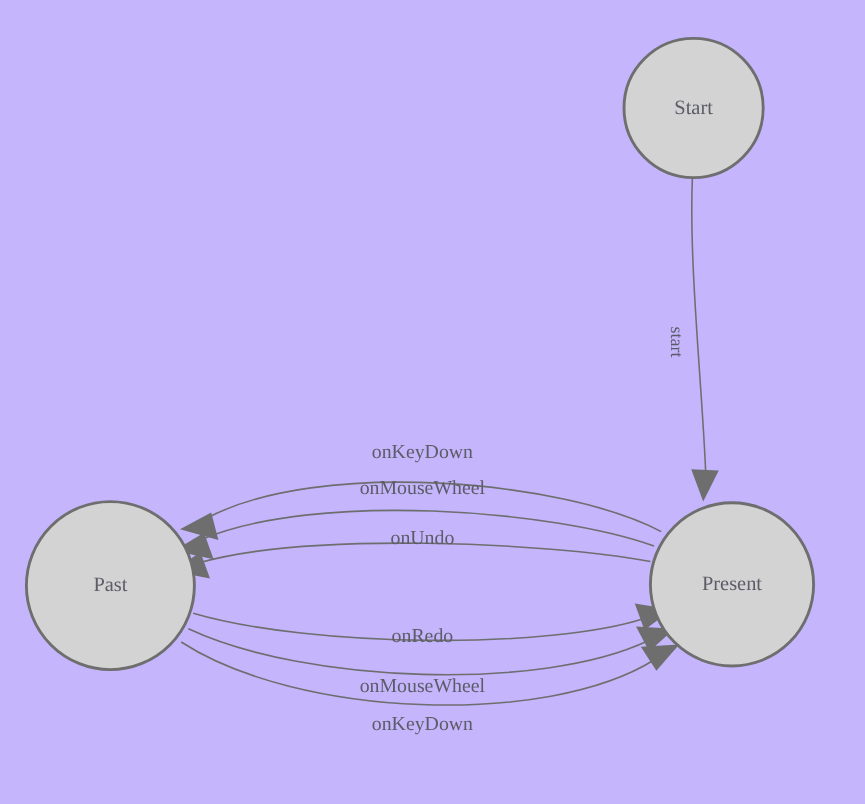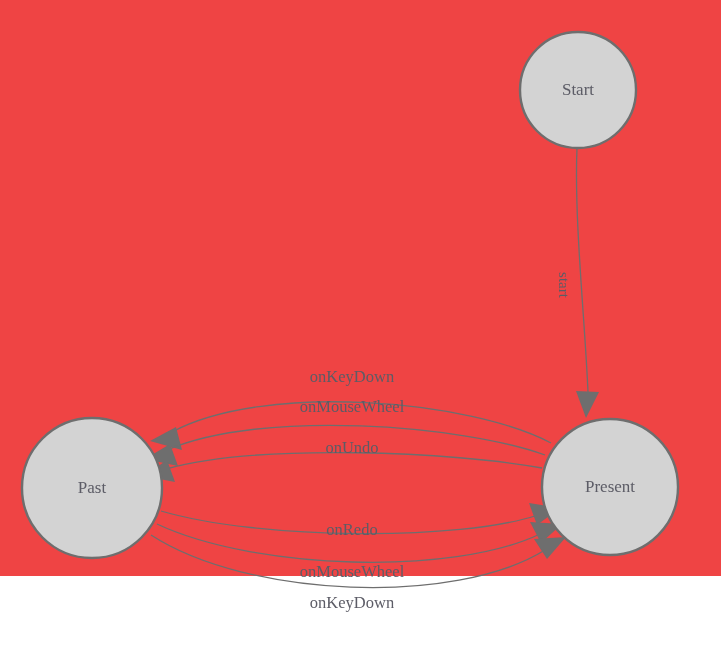--- a/index.html
+++ b/index.html
@@ -10,22 +10,22 @@
   }
   body {
     width: 721px;
     height: 670px;
     overflow: hidden;
     font-family: "Liberation Serif", "DejaVu Serif", serif;
   }
   #diagram-root {
     position: relative;
     width: 721px;
-    height: 576px;
-    background: #ef4444;
+    height: 670px;
+    background: #c4b5fd;
   }
   svg#graph {
     display: block;
     width: 721px;
     height: 670px;
   }
   .node-circle {
     fill: #d3d3d3;
     stroke: #6e6e6e;
     stroke-width: 2.4;

